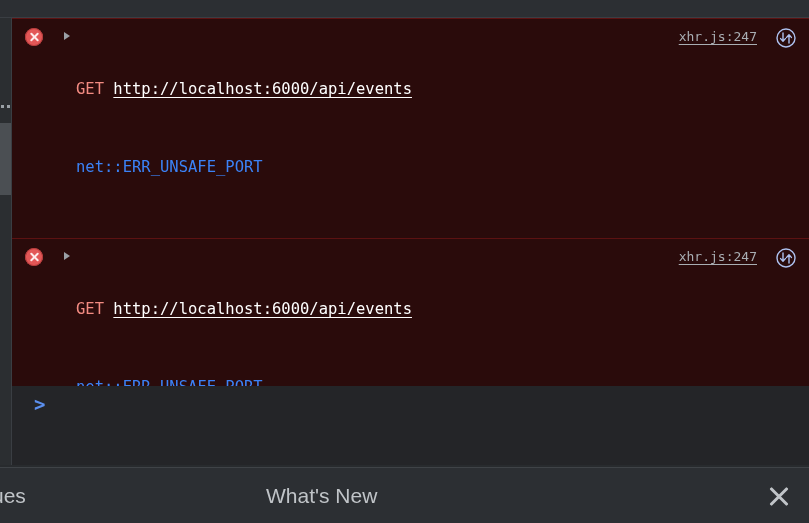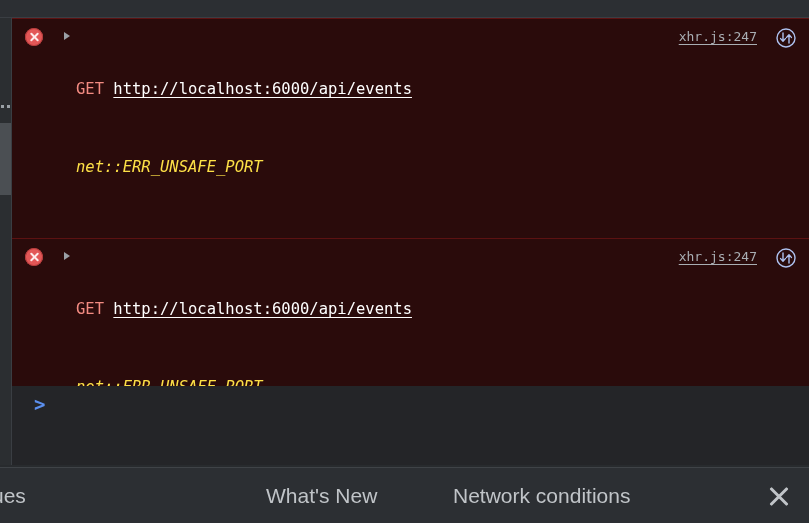--- a/index.html
+++ b/index.html
@@ -120,21 +120,21 @@
   }
 
   .line { position: relative; }
 
   .method { color: #f28b82; }
   .url {
     color: #ffffff;
     text-decoration: underline;
     text-underline-offset: 3px;
   }
-  .neterr { color: #fde047; font-style: italic; }
+  .neterr { color: #3b82f6; }
 
   .src-link {
     position: absolute;
     right: 52px;
     top: 5px;
     color: #a9aeb3;
     text-decoration: underline;
     text-underline-offset: 3px;
     font-family: "DejaVu Sans Mono", "Liberation Mono", monospace;
     font-size: 13px;
@@ -278,18 +278,17 @@
   </div>
 
   <div class="prompt-area">
     <span class="prompt-chevron">&gt;</span>
   </div>
 
   <div class="drawer-tabs">
     <div class="inner">
       <span class="tab" style="left:-8px;">ues</span>
       <span class="tab" style="left:266px;">What's New</span>
-      <span class="tab" style="left:453px;">Network conditions</span>
       <span class="tab-close"></span>
     </div>
   </div>
 
 </div>
 
 </body></html>

